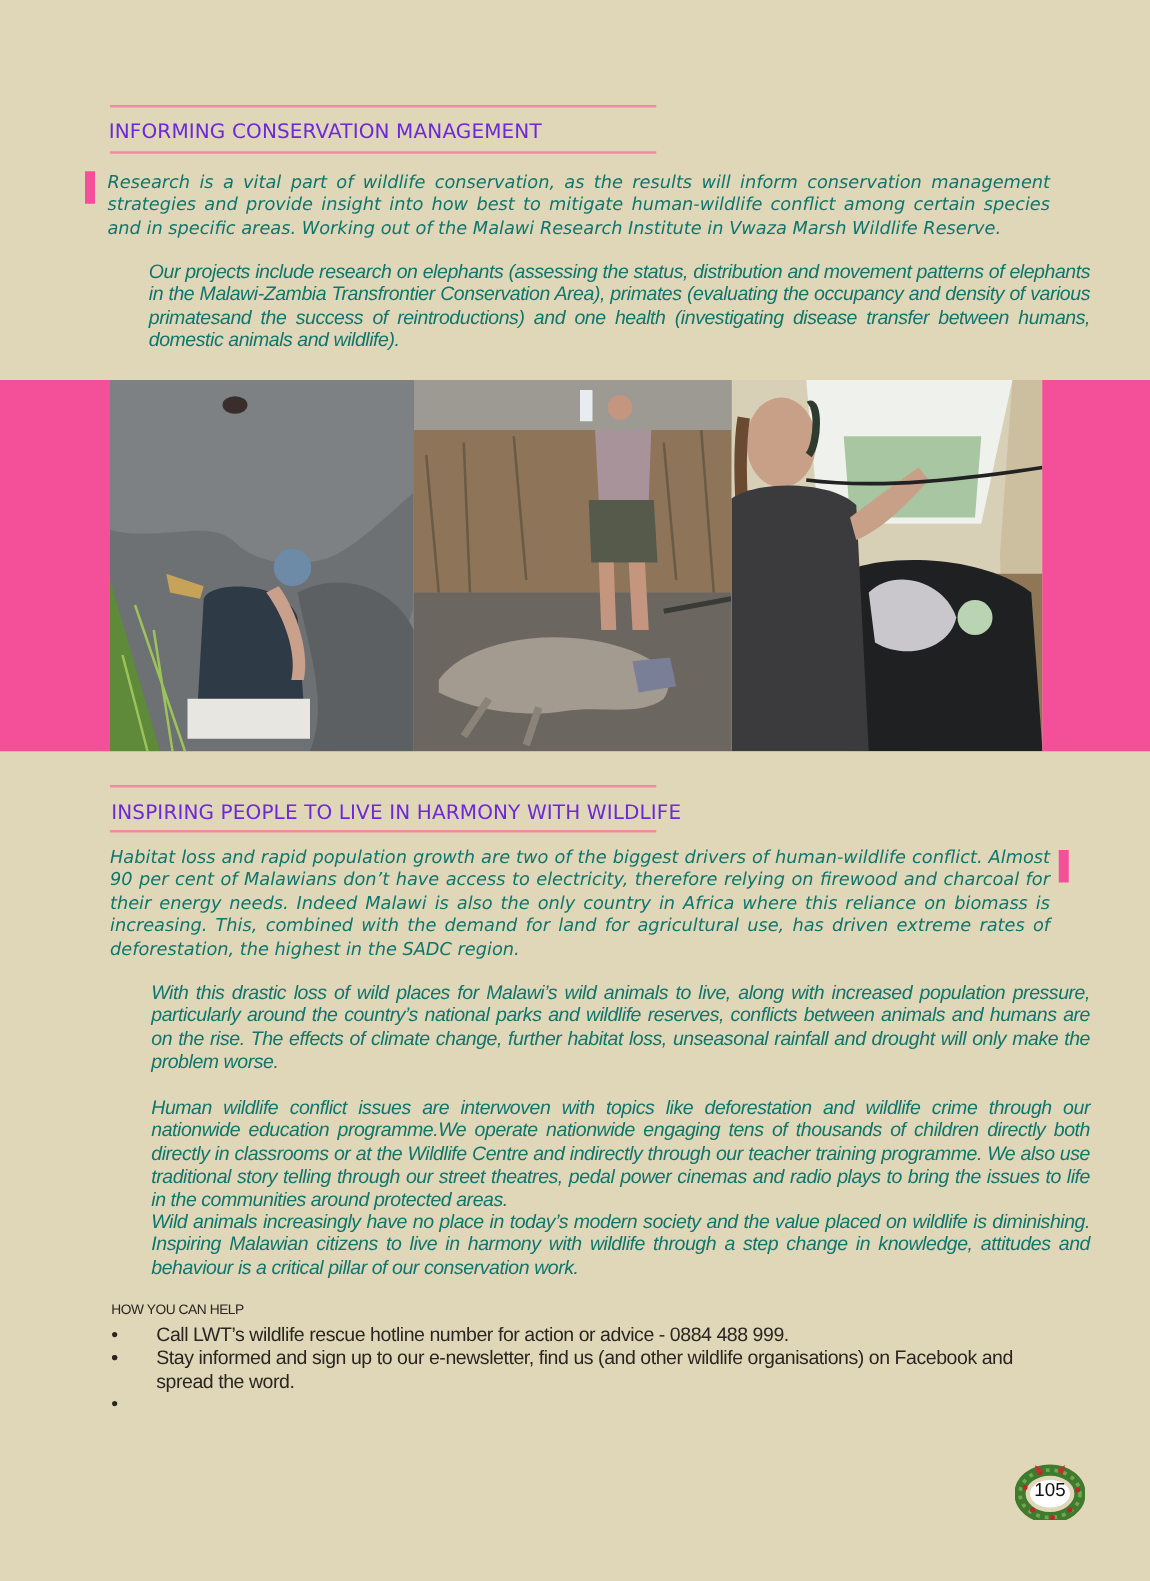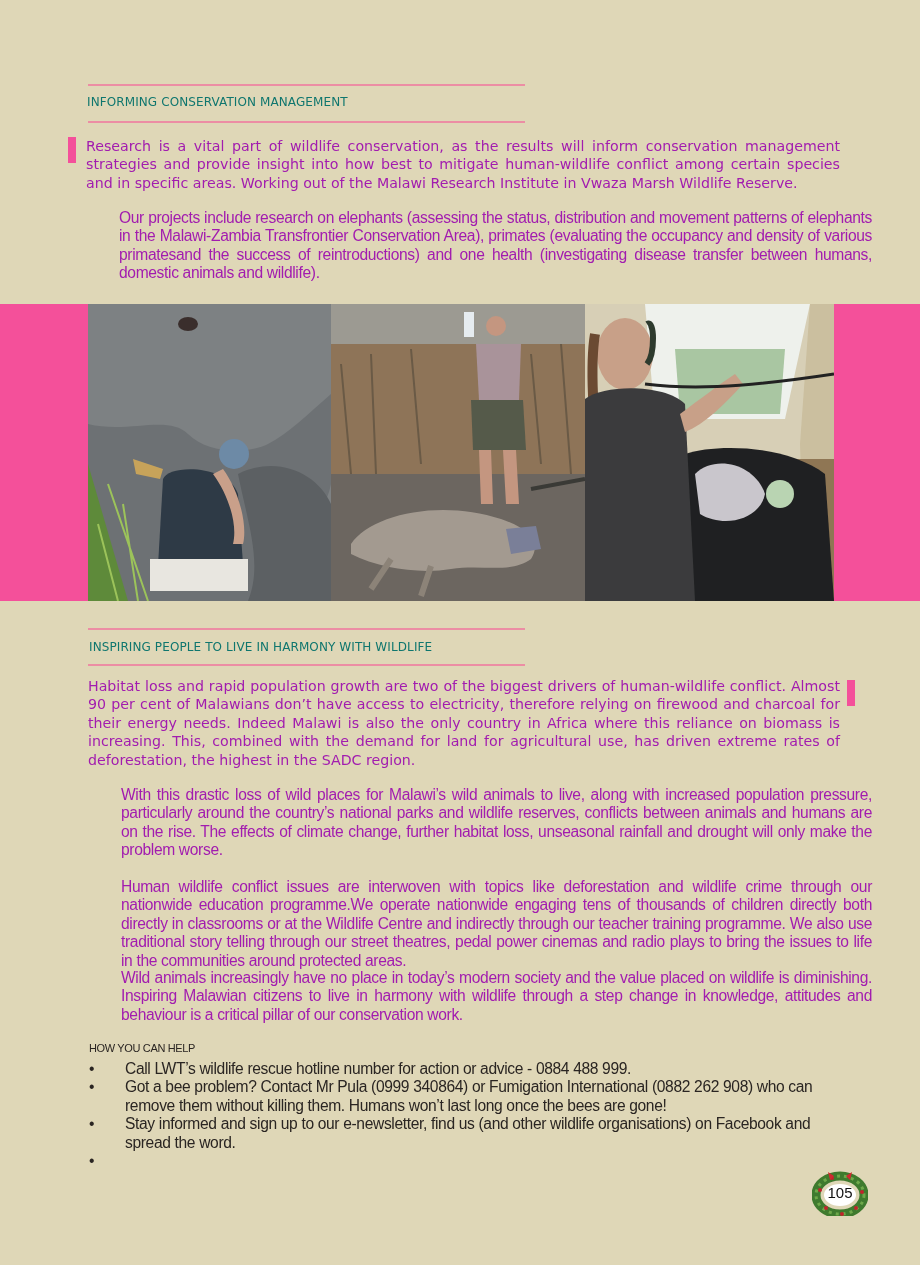--- a/index.html
+++ b/index.html
@@ -10,32 +10,33 @@
     color: #2a2522;
     position: relative;
   }
   .rule {
     position: absolute;
     height: 2px;
     background: #ec8da4;
   }
   .heading {
     position: absolute;
-    font-size: 12px;
+    font-size: 16px;
     letter-spacing: 0.1px;
-    color: #0f766e;
+    color: #6d28d9;
     white-space: nowrap;
   }
   .para {
     position: absolute;
     font-size: 14.2px;
     line-height: 18.4px;
     text-align: justify;
     text-align-last: left;
-    color: #a21caf;
+    color: #0f766e;
+    font-style: italic;
   }
   .para.cond {
     font-family: "Liberation Sans", sans-serif;
     font-size: 15.6px;
     transform-origin: 0 0;
     letter-spacing: -0.35px;
     margin-left: 32px;
   }
   .marker {
     position: absolute;
@@ -168,21 +169,21 @@
 
 <div class="marker" style="left:847px; top:680px; height:26px;"></div>
 <p class="para" style="left:88px; top:677px; width:752px;">Habitat loss and rapid population growth are two of the biggest drivers of human-wildlife conflict. Almost 90 per cent of Malawians don’t have access to electricity, therefore relying on firewood and charcoal for their energy needs. Indeed Malawi is also the only country in Africa where this reliance on biomass is increasing.  This, combined with the demand for land for agricultural use, has driven extreme rates of deforestation, the highest in the SADC region.</p>
 <p class="para cond" style="left:89px; top:786px; width:751px;">With this drastic loss of wild places for Malawi’s wild animals to live, along with increased population pressure, particularly around the country’s national parks and wildlife reserves, conflicts between animals and humans are on the rise. The effects of climate change, further habitat loss, unseasonal rainfall and drought will only make the problem worse.</p>
 <p class="para cond" style="left:89px; top:878px; width:751px;">Human wildlife conflict issues are interwoven with topics like deforestation and wildlife crime through our nationwide education programme.We operate nationwide engaging tens of thousands of children directly both directly in classrooms or at the Wildlife Centre and indirectly through our teacher training programme.  We also use traditional story telling through our street theatres, pedal power cinemas and radio plays to bring the issues to life in the communities around protected areas.</p>
 <p class="para cond" style="left:89px; top:969px; width:751px;">Wild animals increasingly have no place in today’s modern society and the value placed on wildlife is diminishing.  Inspiring Malawian citizens to live in harmony with wildlife through a step change in knowledge, attitudes and behaviour is a critical pillar of our conservation work.</p>
 
 <div class="help-title">HOW YOU CAN HELP</div>
 <ul class="help-list">
   <li><span class="bullet">•</span><span>Call LWT’s wildlife rescue hotline number for action or advice - 0884 488 999.</span></li>
-  <li><span class="bullet">•</span><span>Got a bee problem?  Contact Mr Pula (0999 340864) or Fumigation International (0882 262 908) who can remove them without killing them.  Humans won’t last long once the bees are gone!</span></li>
+  <li><span class="bullet">•</span></li>
   <li><span class="bullet">•</span><span>Stay informed and sign up to our e-newsletter, find us (and other wildlife organisations) on Facebook and spread the word.</span></li>
   <li><span class="bullet">•</span></li>
 </ul>
 
 <div class="page-badge">
   <svg width="56" height="46" viewBox="0 0 56 46">
     <ellipse cx="28" cy="25" rx="24" ry="19" fill="none" stroke="#3f7a2e" stroke-width="9"></ellipse>
     <ellipse cx="28" cy="25" rx="24" ry="19" fill="none" stroke="#6ea84a" stroke-width="3" stroke-dasharray="3 4"></ellipse>
     <circle cx="8" cy="20" r="2" fill="#c0242c"></circle>
       <circle cx="14" cy="38" r="2" fill="#c0242c"></circle>

